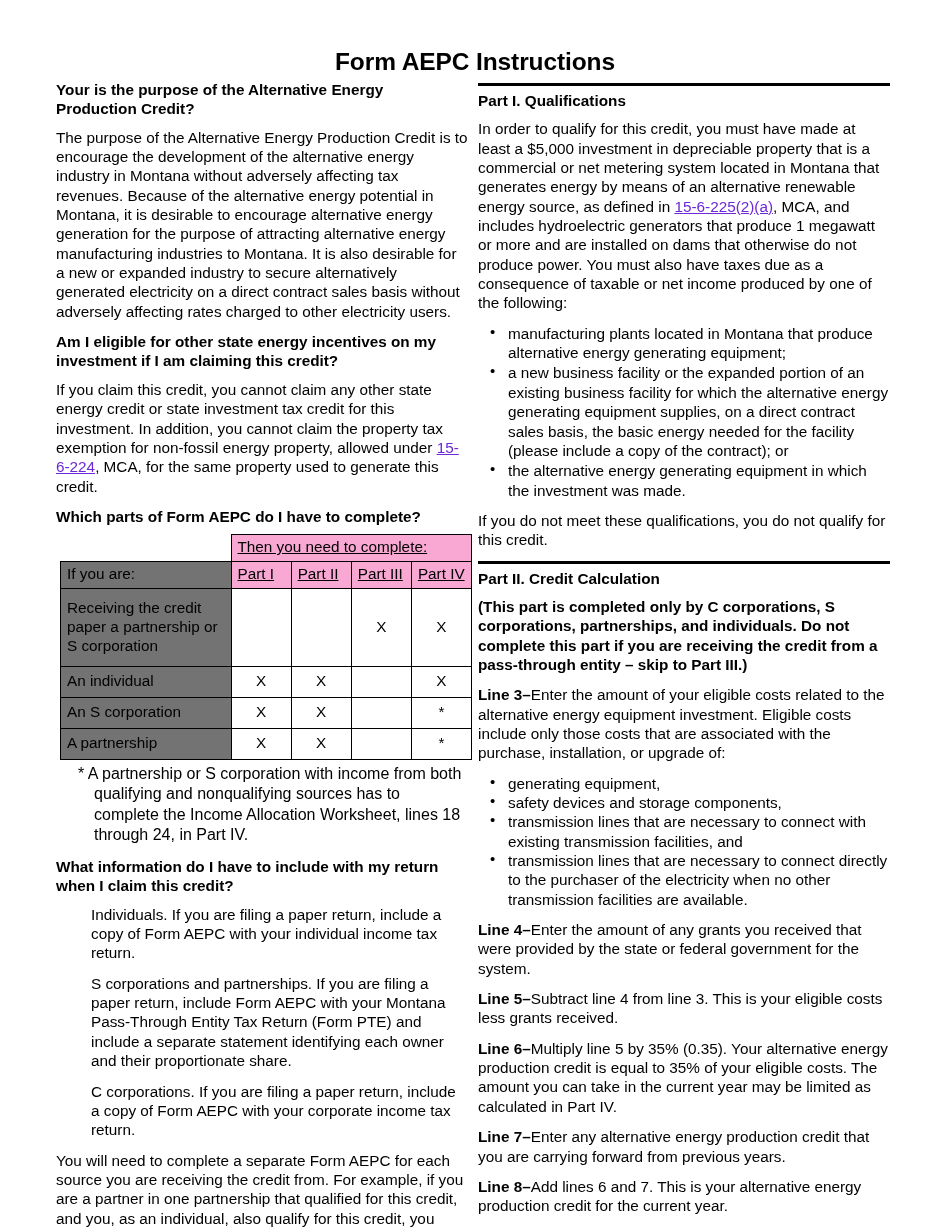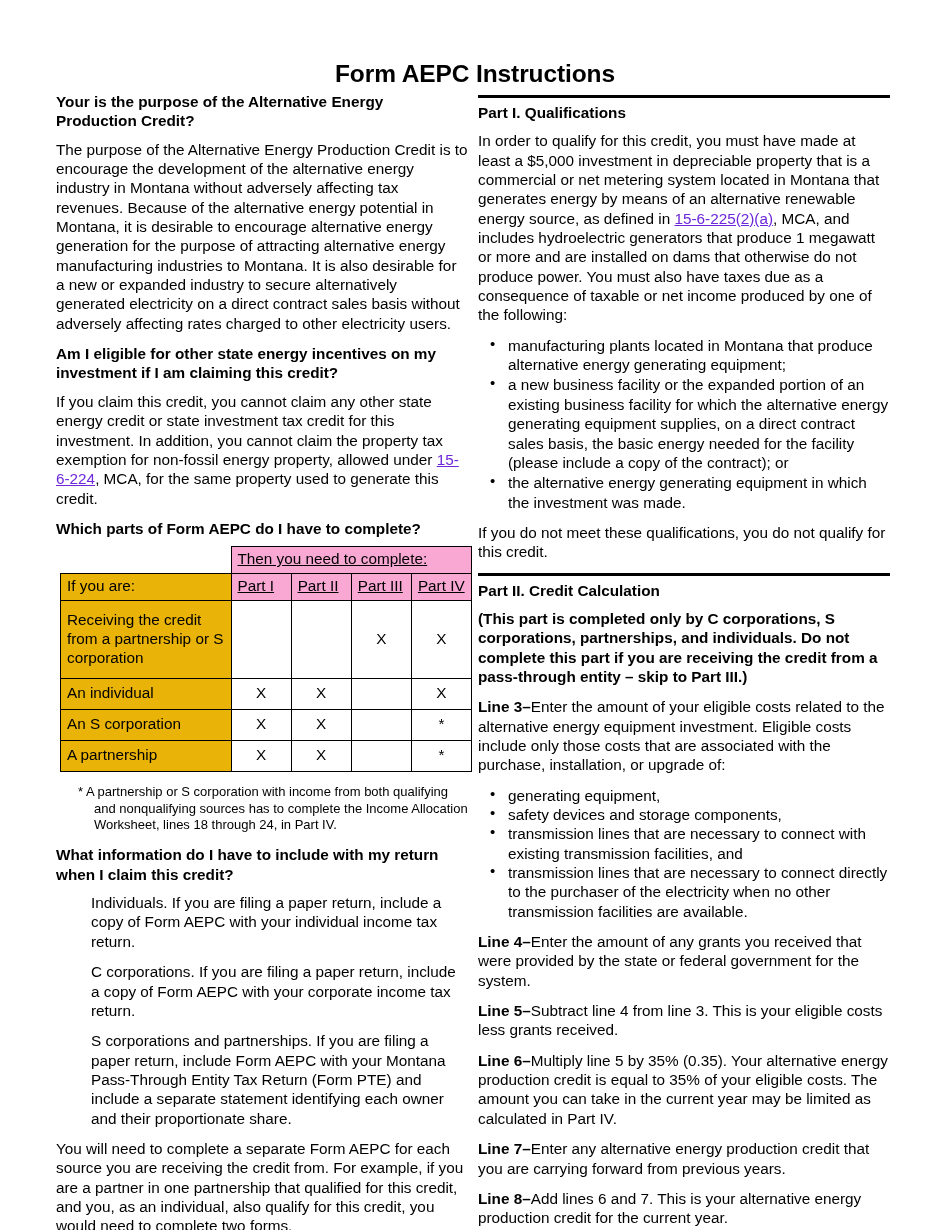--- a/index.html
+++ b/index.html
@@ -10,21 +10,21 @@
   body {
     width: 950px;
     height: 1230px;
     font-family: "Liberation Sans", sans-serif;
     color: #000000;
     position: relative;
     overflow: hidden;
   }
   .page {
     position: absolute;
-    left: 0; top: 12px;
+    left: 0; top: 0;
     width: 950px;
     height: 1198px;
   }
   .doc-title {
     position: absolute;
     left: 0;
     top: 48px;
     width: 950px;
     text-align: center;
     font-size: 24.5px;
@@ -115,31 +115,31 @@
     padding: 3px 6px 4px 6px;
     font-weight: normal;
     line-height: 1.24;
     vertical-align: middle;
   }
   table.parts .blank-corner {
     border: 0;
     background: transparent;
   }
   table.parts .hdr { background: #f9a8d4; text-decoration: underline; }
-  table.parts .lbl { text-align: left; background: #eab308; }
+  table.parts .lbl { text-align: left; background: #737373; }
   table.parts .cellx { text-align: center; background: #ffffff; height: 23px; }
   td.w-left   { width: 158px; }
   td.w-part   { width: 63px; }
 
   .footnote {
-    margin: 12px 0 12px 0;
+    margin: 4px 0 12px 0;
     padding-left: 27px;
     text-indent: -16px;
     line-height: 1.265;
-    font-size: 13px;
+    font-size: 16px;
   }
   .footnote-wrap { padding-left: 11px; }
 </style>
 </head>
 <body>
 
 <div class="page">
 
   <div class="doc-title">Form AEPC Instructions</div>
 
@@ -161,21 +161,21 @@
         </tr>
         <tr>
           <td class="lbl w-left">If you are:</td>
           <td class="hdr w-part">Part I</td>
           <td class="hdr w-part">Part II</td>
           <td class="hdr w-part">Part III</td>
           <td class="hdr w-part">Part IV</td>
         </tr>
 
         <tr>
-          <td class="lbl w-left" style="height:70px">Receiving the credit from a partnership or S corporation</td>
+          <td class="lbl w-left" style="height:70px">Receiving the credit paper a partnership or S corporation</td>
           <td class="cellx"></td>
           <td class="cellx"></td>
           <td class="cellx">X</td>
           <td class="cellx">X</td>
         </tr>
         <tr>
           <td class="lbl w-left">An individual</td>
           <td class="cellx">X</td>
           <td class="cellx">X</td>
           <td class="cellx"></td>
@@ -198,22 +198,22 @@
       </tbody>
     </table>
 
     <div class="footnote-wrap">
       <div class="footnote">* A partnership or S corporation with income from both qualifying and nonqualifying sources has to complete the Income Allocation Worksheet, lines 18 through 24, in Part IV.</div>
     </div>
 
     <h2 class="sec">What information do I have to include with my return when I claim this credit?</h2>
 
     <div class="indent-block" style="margin-top:9px">Individuals. If you are filing a paper return, include a copy of Form AEPC with your individual income tax return.</div>
+    <div class="indent-block">S corporations and partnerships. If you are filing a paper return, include Form AEPC with your Montana Pass-Through Entity Tax Return (Form PTE) and include a separate statement identifying each owner and their proportionate share.</div>
     <div class="indent-block">C corporations. If you are filing a paper return, include a copy of Form AEPC with your corporate income tax return.</div>
-    <div class="indent-block">S corporations and partnerships. If you are filing a paper return, include Form AEPC with your Montana Pass-Through Entity Tax Return (Form PTE) and include a separate statement identifying each owner and their proportionate share.</div>
 
     <p>You will need to complete a separate Form AEPC for each source you are receiving the credit from. For example, if you are a partner in one partnership that qualified for this credit, and you, as an individual, also qualify for this credit, you would need to complete two forms.</p>
 
   </div>
 
   <div class="col col-right">
 
     <hr class="rule rule-top">
     <h3 class="part">Part I. Qualifications</h3>
 

